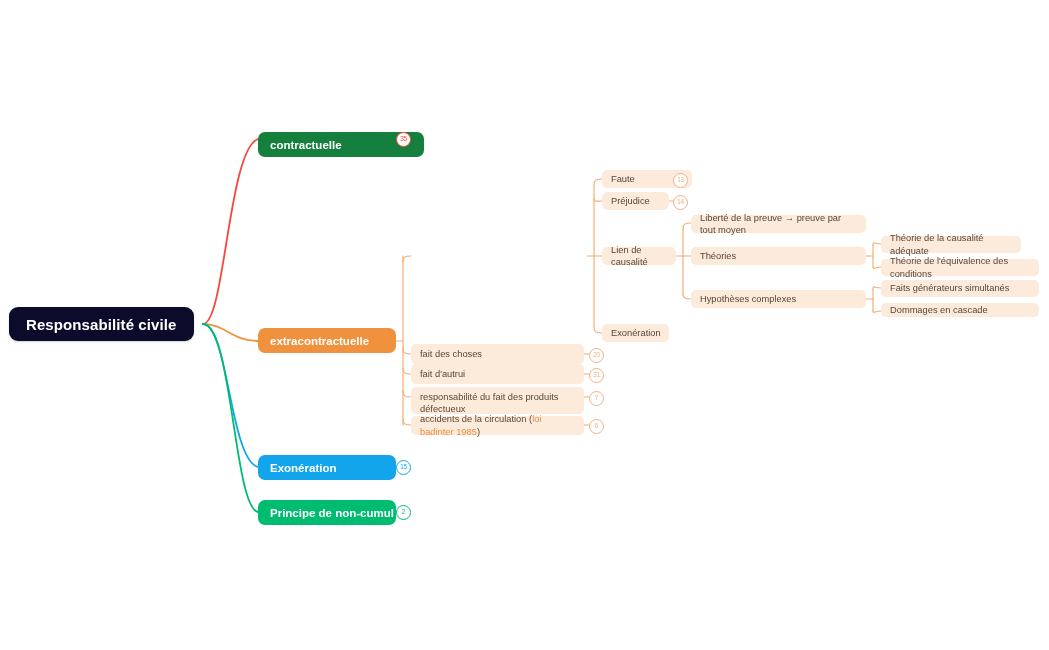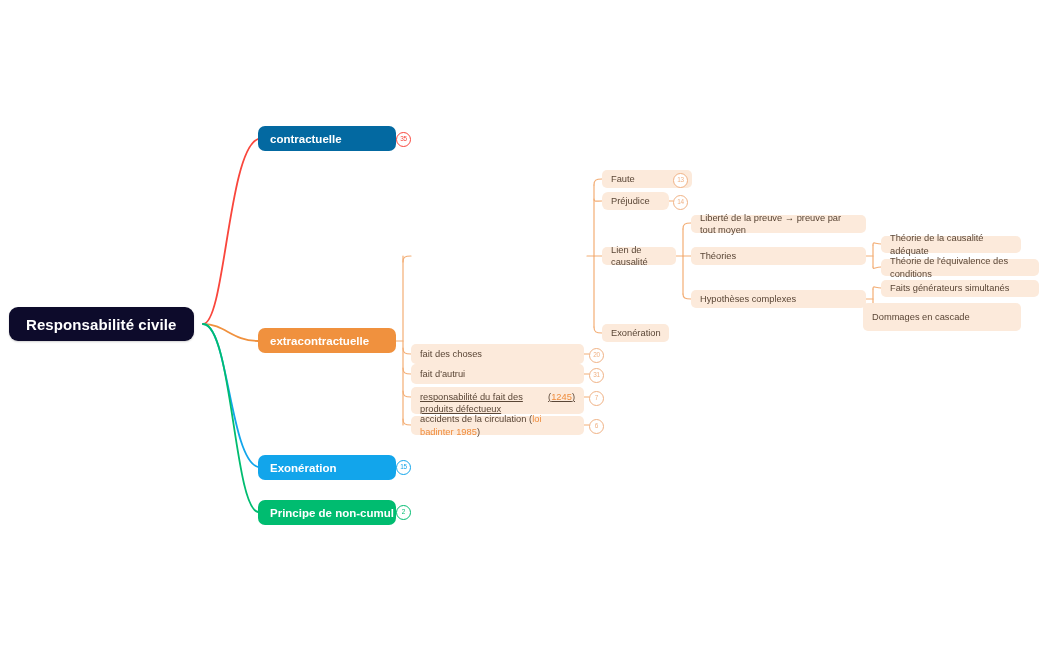--- a/index.html
+++ b/index.html
@@ -164,21 +164,21 @@
       <path d="M396,139 L398,139" stroke="#f9463c"></path>
       <path d="M396,467 L398,467" stroke="#12a5eb"></path>
       <path d="M396,512 L398,512" stroke="#00bc70"></path>
     </g>
   </svg>
 
   <div class="node root-node" style="left:9px; top:307px;">
     <span>Responsabilité civile</span>
   </div>
 
-  <div class="node l1-node" style="left:258px; top:126px; background:#0369a1; width:138px;">
+  <div class="node l1-node" style="left:258px; top:132px; background:#15803d; width:166px;">
     <span>contractuelle</span>
   </div>
   <div class="badge red" style="left:396px; top:132px;">35</div>
 
   <div class="node l1-node" style="left:258px; top:328px; background:#f0913e; width:138px;">
     <span>extracontractuelle</span>
   </div>
 
   <div class="node l1-node" style="left:258px; top:455px; background:#12a5eb; width:138px;">
     <span>Exonération</span>
@@ -194,21 +194,21 @@
   <div class="node pill" style="left:411px; top:344px; width:173px; height:20px;">
     <span>fait des choses</span>
   </div>
   <div class="badge peach" style="left:589px; top:348px;">20</div>
 
   <div class="node pill" style="left:411px; top:364px; width:173px; height:20px;">
     <span>fait d'autrui</span>
   </div>
   <div class="badge peach" style="left:589px; top:368px;">31</div>
 
-  <div class="node pill two-line" style="left:411px; top:387px; width:173px; height:27px; flex-direction:row; justify-content:space-between;text-decoration:underline;">
+  <div class="node pill two-line" style="left:411px; top:387px; width:173px; height:27px; flex-direction:column; justify-content:space-between;">
     <span>responsabilité du fait des produits défectueux</span>
     <span>
       <span>(</span><span class="ref">1245</span><span>)</span>
     </span>
   </div>
   <div class="badge peach" style="left:589px; top:391px;">7</div>
 
   <div class="node pill" style="left:411px; top:416px; width:173px; height:19px;">
     <span>
       <span>accidents de la circulation (</span><span class="ref">loi badinter 1985</span><span>)</span>
@@ -249,17 +249,17 @@
   <div class="node pill" style="left:881px; top:236px; width:140px; height:17px;justify-content:flex-end;">
     <span>Théorie de la causalité adéquate</span>
   </div>
   <div class="node pill" style="left:881px; top:259px; width:158px; height:17px;">
     <span>Théorie de l'équivalence des conditions</span>
   </div>
 
   <div class="node pill" style="left:881px; top:280px; width:158px; height:17px;">
     <span>Faits générateurs simultanés</span>
   </div>
-  <div class="node pill" style="left:863px; top:303px; width:158px; height:28px;">
+  <div class="node pill" style="left:881px; top:303px; width:158px; height:14px;">
     <span>Dommages en cascade</span>
   </div>
 
 </div>
 
 </body></html>

